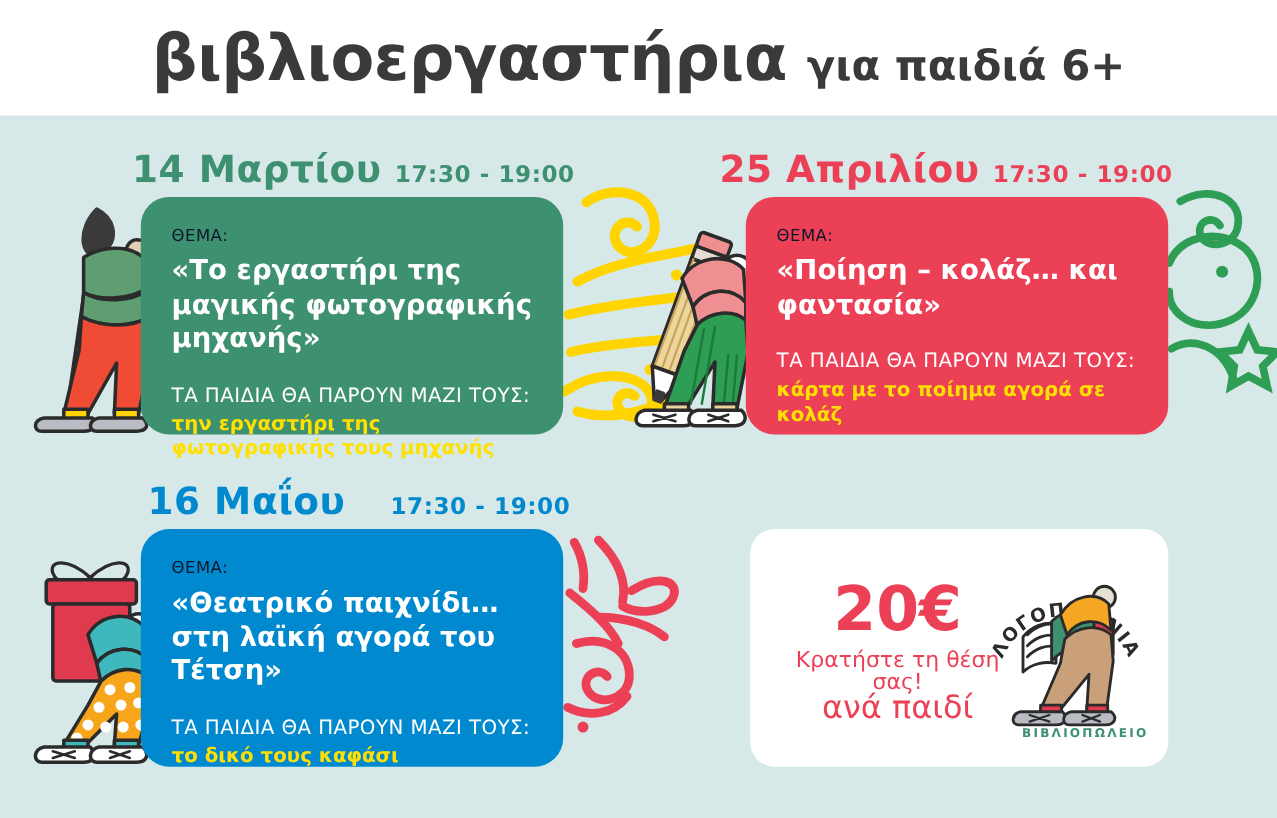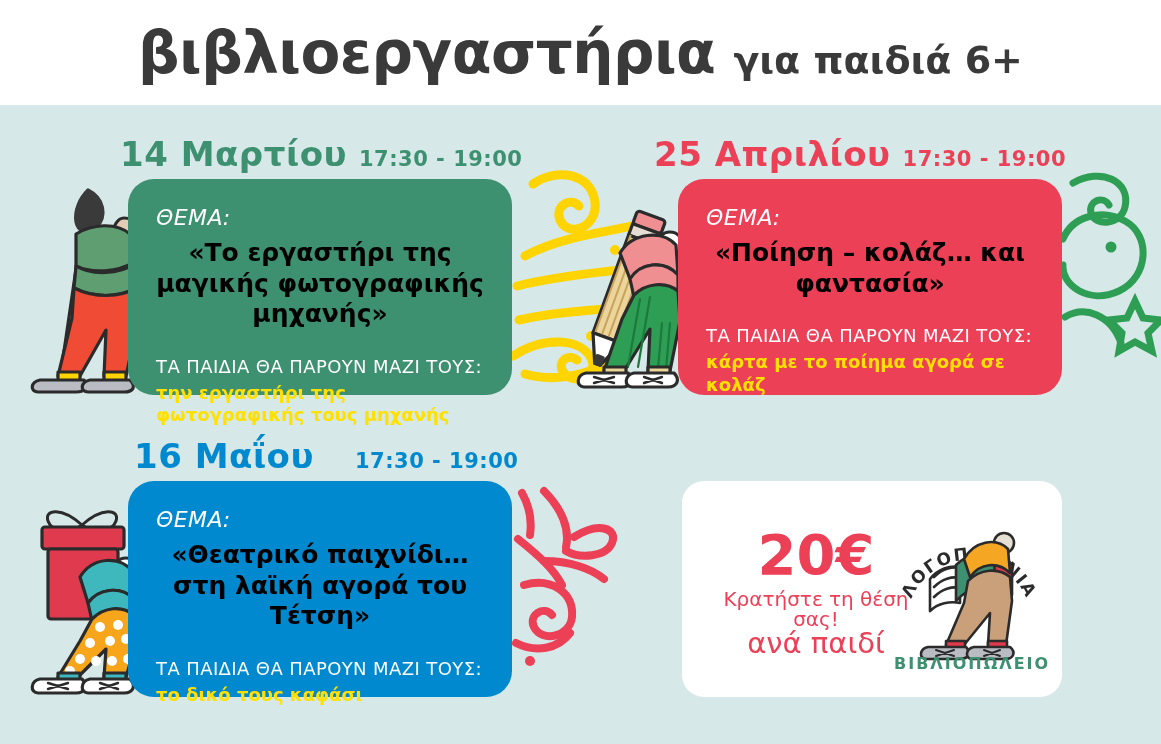--- a/index.html
+++ b/index.html
@@ -55,33 +55,31 @@
   .date-time { font-size: 21px; font-weight: 700; line-height: 1; letter-spacing: 0.5px; }
 
   
   .card {
     position: absolute;
     border-radius: 26px;
     box-sizing: border-box;
     padding: 26px 28px 22px 28px;
   }
   .card-label {
-    color: #ffffff;
-    font-size: 22px;
+    color: #0f172a;
+    font-size: 15px;
     letter-spacing: 0.4px;
     margin: 0 0 8px 0;
-    font-style: italic;
   }
   .card-theme {
-    color: #000000;
+    color: #ffffff;
     font-size: 25px;
     font-weight: 700;
     line-height: 1.22;
     margin: 0 0 26px 0;
-    text-align: center;
   }
   .card-bring-label {
     color: #ffffff;
     font-size: 18px;
     letter-spacing: 0.4px;
     margin: 0 0 5px 0;
   }
   .card-bring-value {
     color: #ffe000;
     font-size: 18px;
@@ -104,21 +102,21 @@
   }
   #price-per {
     color: #ec4057; font-size: 29px; line-height: 1; margin: 0 0 38px 0;
   }
   #price-cta {
     color: #ec4057; font-size: 20px; line-height: 1; margin: 0;
   }
   #logo-wrap { position: absolute; right: 18px; top: 26px; width: 150px; height: 170px; }
   #logo-sub {
     position: absolute; bottom: 4px; left: 0; width: 150px; text-align: right;
-    color: #3d9070; font-size: 16px; font-weight: 700; letter-spacing: 2px;
+    color: #3d9070; font-size: 11px; font-weight: 700; letter-spacing: 2px;
   }
 
   svg { display: block; overflow: visible; }
 </style>
 </head>
 <body>
 
 <div id="poster">
 
   <div id="header-band">

